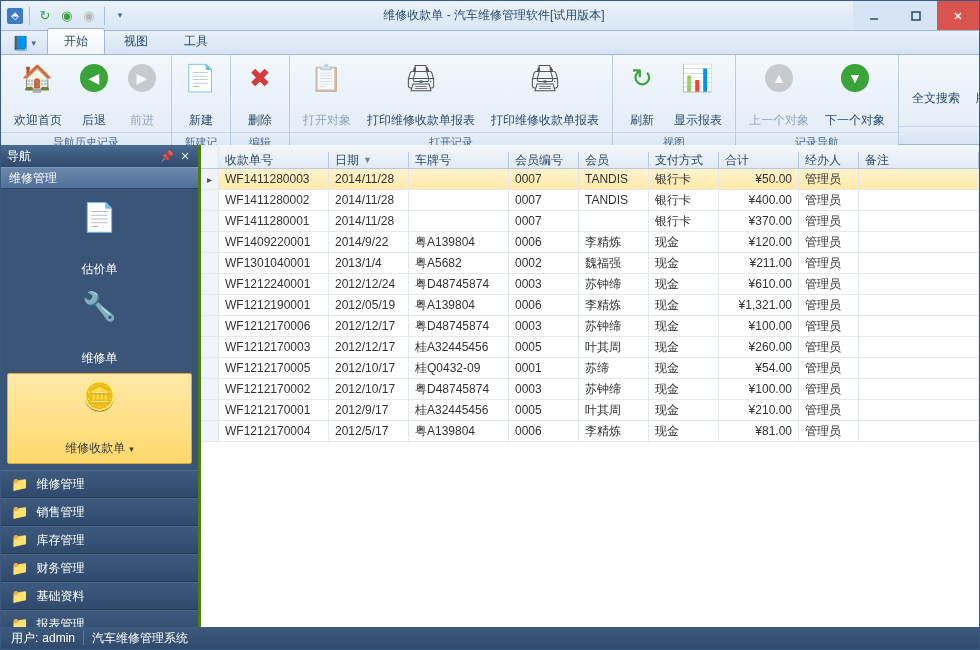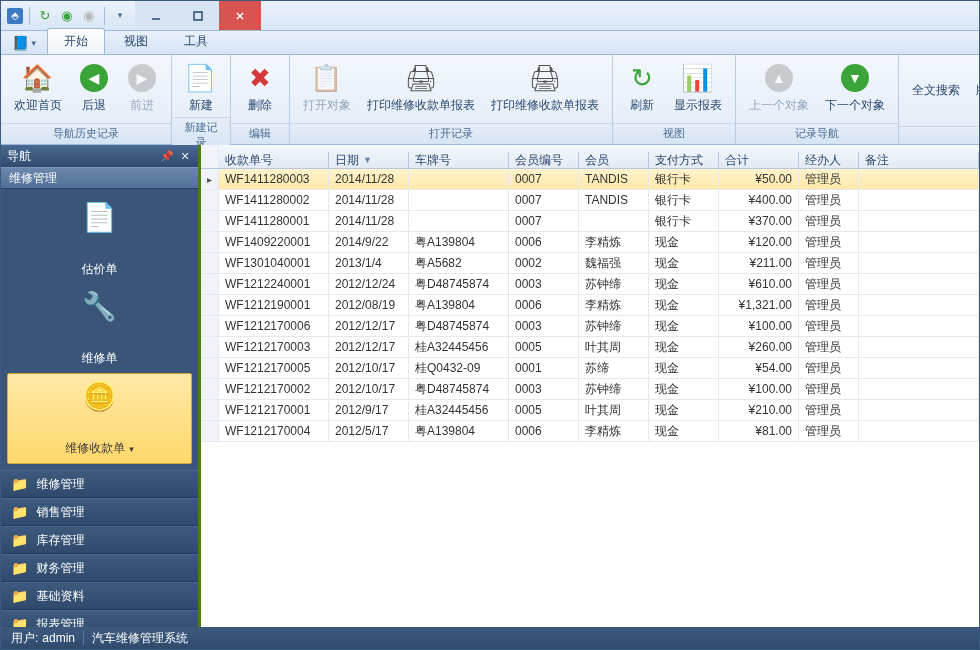--- a/index.html
+++ b/index.html
@@ -25,21 +25,21 @@
 .menu-tab.active{ background:linear-gradient(#fdfdfd,#f0f5fb); border-color:#9db8d9; }
 
 
 .ribbon { height:90px; background:linear-gradient(#f3f7fc,#e1ebf7); border-bottom:1px solid #9db8d9; display:flex; }
 .rib-group{ border-right:1px solid #b8cde4; display:flex; flex-direction:column; }
 .rib-items{ flex:1; display:flex; align-items:flex-start; padding:4px 6px 0 6px; gap:2px;}
 .rib-label{ text-align:center; font-size:11px; color:#4a6a8f; padding:2px 8px 3px; background:linear-gradient(#e5eef8,#d5e3f3); border-top:1px solid #c5d6ea;}
 .rib-btn{ display:flex; flex-direction:column; align-items:center; padding:2px 6px; cursor:pointer; border:1px solid transparent; border-radius:3px; min-width:46px;}
 .rib-btn.disabled{ opacity:.45; cursor:default;}
 .rib-ico{ width:32px; height:32px; display:flex; align-items:center; justify-content:center; font-size:26px;}
-.rib-txt{ font-size:12px; color:#2b4a6f; white-space:nowrap; margin-top:3px;}
+.rib-txt{ font-size:12px; color:#2b4a6f; white-space:nowrap; margin-top:18px;}
 
 
 .main{ display:flex; height:calc(650px - 30px - 24px - 90px - 22px - 2px); }
 
 
 .nav{ width:200px; background:#2f4a6b; display:flex; flex-direction:column; border-right:3px solid #4d7c0f;}
 .nav-hdr{ height:22px; background:linear-gradient(#4a6a93,#2f4a6b); color:#fff; display:flex; align-items:center; padding:0 6px; gap:4px;}
 .nav-hdr-title{flex:1;}
 .nav-hdr-ico{width:14px;height:14px;cursor:pointer;display:flex;align-items:center;justify-content:center;opacity:.85;font-size:11px;}
 .nav-sub{ height:22px; background:linear-gradient(#6b87ab,#51709a); color:#fff; display:flex; align-items:center; padding:0 8px; border-top:1px solid #7d97b8; border-bottom:1px solid #2a4260;}
@@ -78,20 +78,21 @@
 <div class="titlebar">
   <div class="tb-left">
     <div class="tb-icon">⬘</div>
     <div class="tb-sep"></div>
     <div class="tb-btn" style="color:#3aa43a;">↻</div>
     <div class="tb-btn" style="color:#3aa43a;">◉</div>
     <div class="tb-btn" style="color:#b5b5b5;">◉</div>
     <div class="tb-sep"></div>
     <div class="tb-btn" style="color:#4a6a8f;font-size:9px;">▾</div>
   </div>
+  <div class="tb-title">维修收款单 - 汽车维修管理软件[试用版本]</div>
   <div class="win-ctrls">
     <div class="win-btn win-min">
         <svg viewBox="0 0 12 12">
           <line x1="2" y1="9" x2="10" y2="9" stroke="#2b4a6f" stroke-width="1.5"></line>
         </svg>
       </div>
     <div class="win-btn win-max">
         <svg viewBox="0 0 12 12">
           <rect x="2" y="2" width="8" height="8" fill="none" stroke="#2b4a6f" stroke-width="1.5"></rect>
         </svg>
@@ -376,21 +377,21 @@
           <div class="gcell c3">0003</div>
           <div class="gcell c4">苏钟缔</div>
           <div class="gcell c5">现金</div>
           <div class="gcell c6 num">¥610.00</div>
           <div class="gcell c7">管理员</div>
           <div class="gcell c8"></div>
         </div>
         <div class="grow">
           <div class="rowmark"></div>
           <div class="gcell c0">WF1212190001</div>
-          <div class="gcell c1">2012/08/19</div>
+          <div class="gcell c1">2012/05/19</div>
           <div class="gcell c2">粤A139804</div>
           <div class="gcell c3">0006</div>
           <div class="gcell c4">李精炼</div>
           <div class="gcell c5">现金</div>
           <div class="gcell c6 num">¥1,321.00</div>
           <div class="gcell c7">管理员</div>
           <div class="gcell c8"></div>
         </div>
         <div class="grow">
           <div class="rowmark"></div>

